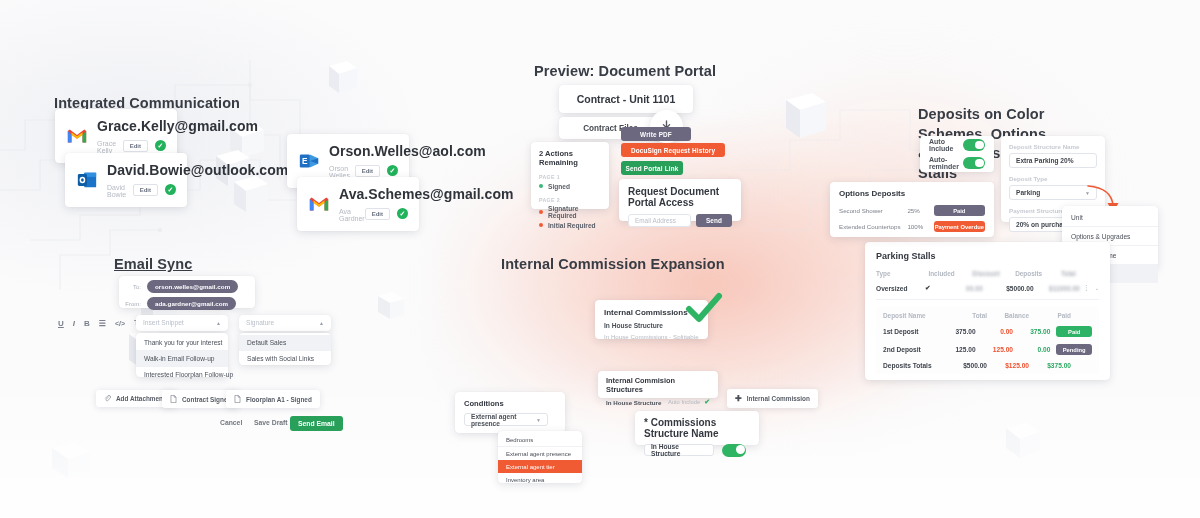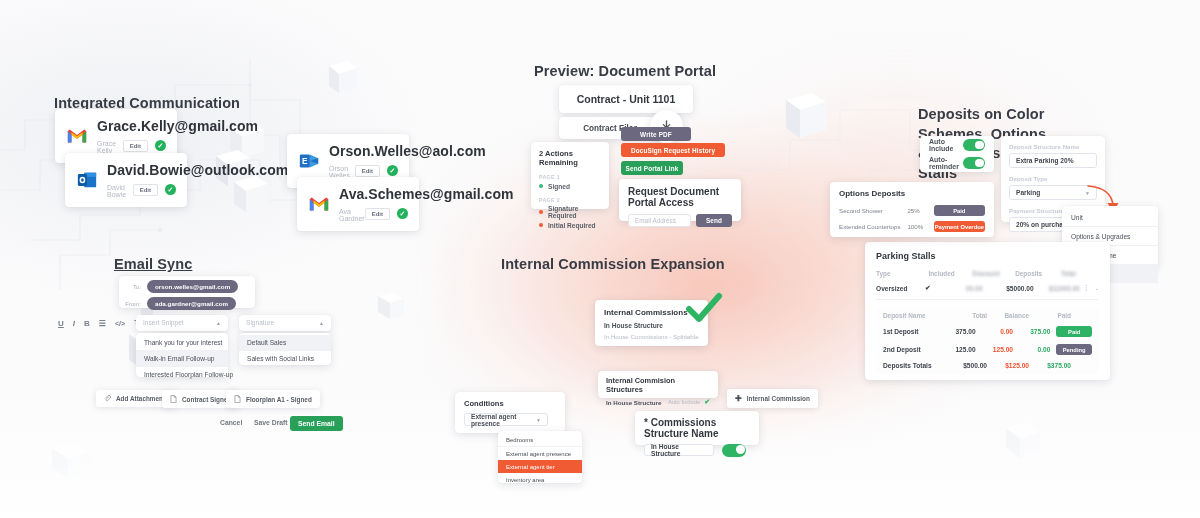--- a/index.html
+++ b/index.html
@@ -551,21 +551,21 @@
     <span>Floorplan A1 - Signed</span>
   </div>
 
   <div class="btm-btn" style="left:220px;top:419px;">Cancel</div>
   <div class="btm-btn" style="left:254px;top:419px;">Save Draft</div>
   <div class="btm-btn btn-green" style="left:290px;top:416px;">Send Email</div>
 
   <div class="sect-title" style="left:501px;top:255px;text-align:center;">Internal Commission Expansion</div>
 
 
-  <div class="card" style="left:595px;top:300px;width:113px;height:46px;padding:8px 9px;">
+  <div class="card" style="left:595px;top:300px;width:113px;height:39px;padding:8px 9px;">
     <div style="font-size:8px;font-weight:700;color:#33373f;">Internal Commissions</div>
     <div style="font-size:6.6px;font-weight:700;color:#4a4f58;margin-top:5px;">In House Structure</div>
     <div style="font-size:6.2px;color:#b4b9c2;margin-top:4px;">In House Commissions - Splittable</div>
   </div>
 
   <svg class="big-check" style="left:685px;top:292px;width:38px;height:34px;" viewBox="0 0 38 34">
     <path d="M4 17 L14 27 L34 4" stroke="#2fb463" stroke-width="6" fill="none" stroke-linecap="round" stroke-linejoin="round"></path>
   </svg>
 
   <div class="card" style="left:598px;top:371px;width:120px;height:27px;padding:5px 8px;">

